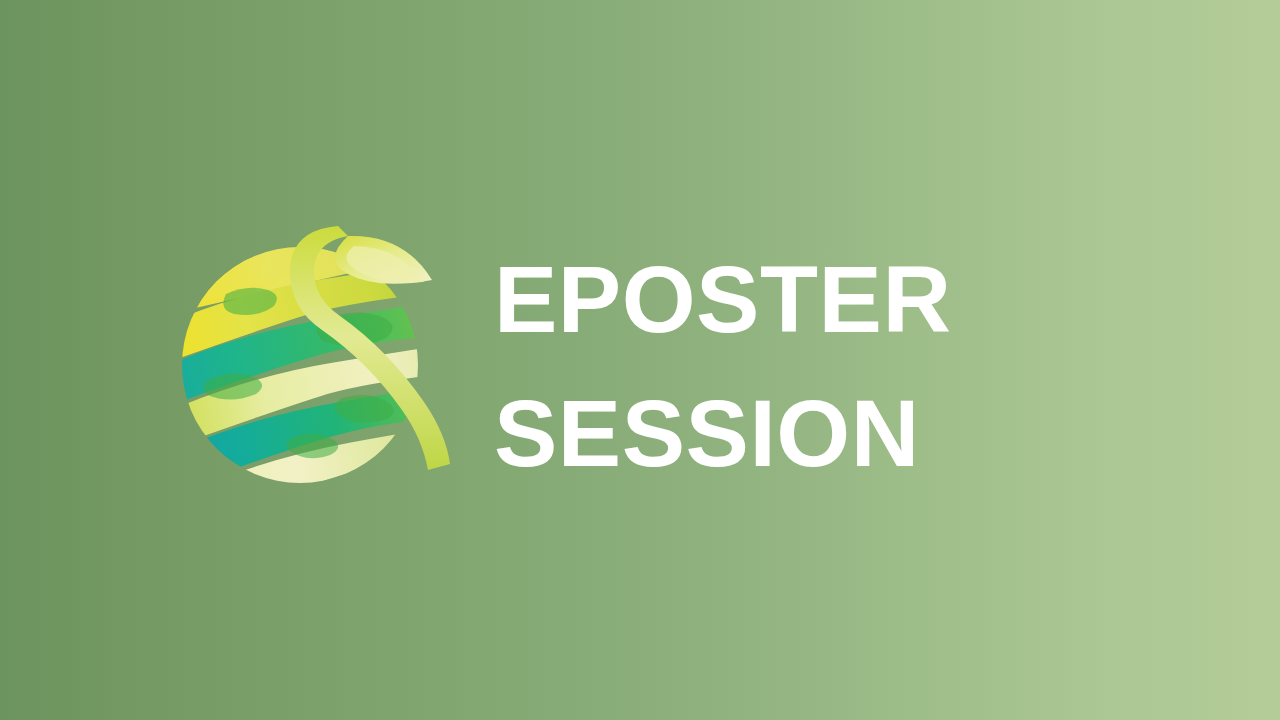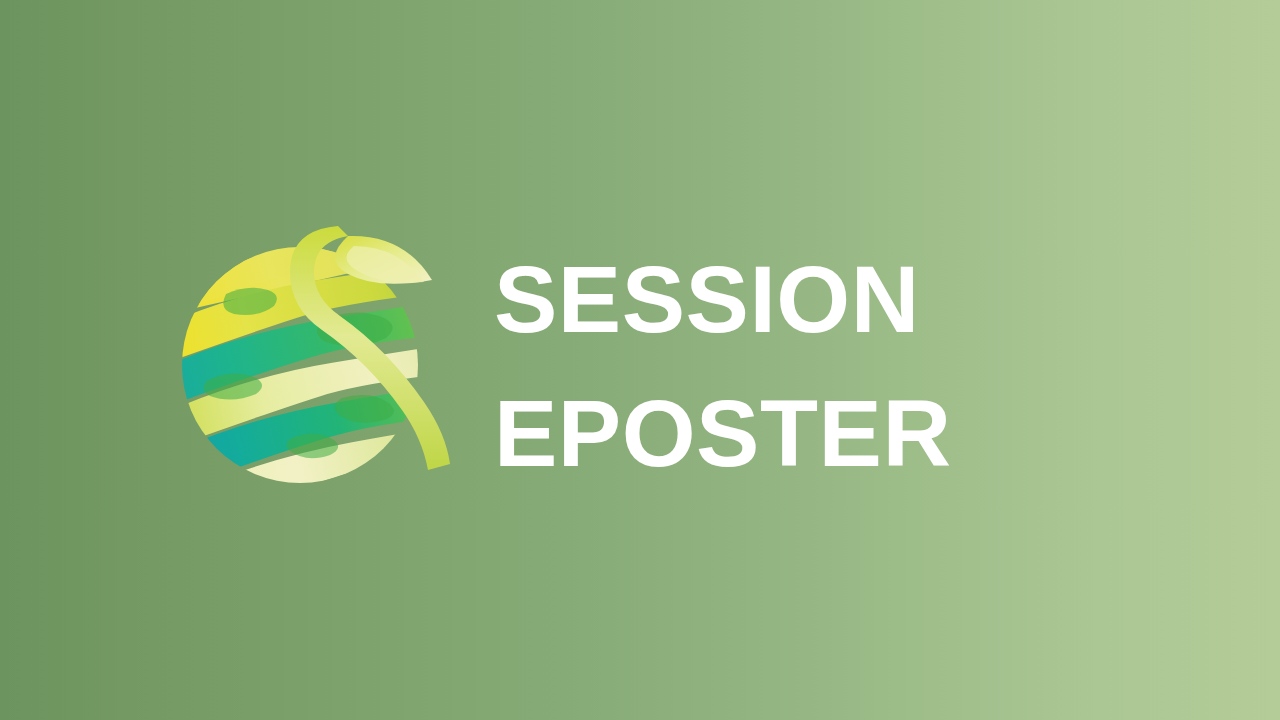--- a/index.html
+++ b/index.html
@@ -190,17 +190,17 @@
                  q 56 -2 84 44
                  q -54 10 -84 -6
                  q -26 -14 0 -38 Z" fill="url(#leafg)"></path>
 
         <path d="M 182 44 q 44 0 70 36 q -42 4 -68 -12 q -18 -11 -2 -24 Z" fill="#EDEFAE" opacity="0.75"></path>
       </g>
     </svg>
   </div>
 
   <div id="wordmark">
+    <span class="word-line">EPOSTER</span>
     <span class="word-line">SESSION</span>
-    <span class="word-line">EPOSTER</span>
   </div>
 
 </div>
 
 </body></html>

